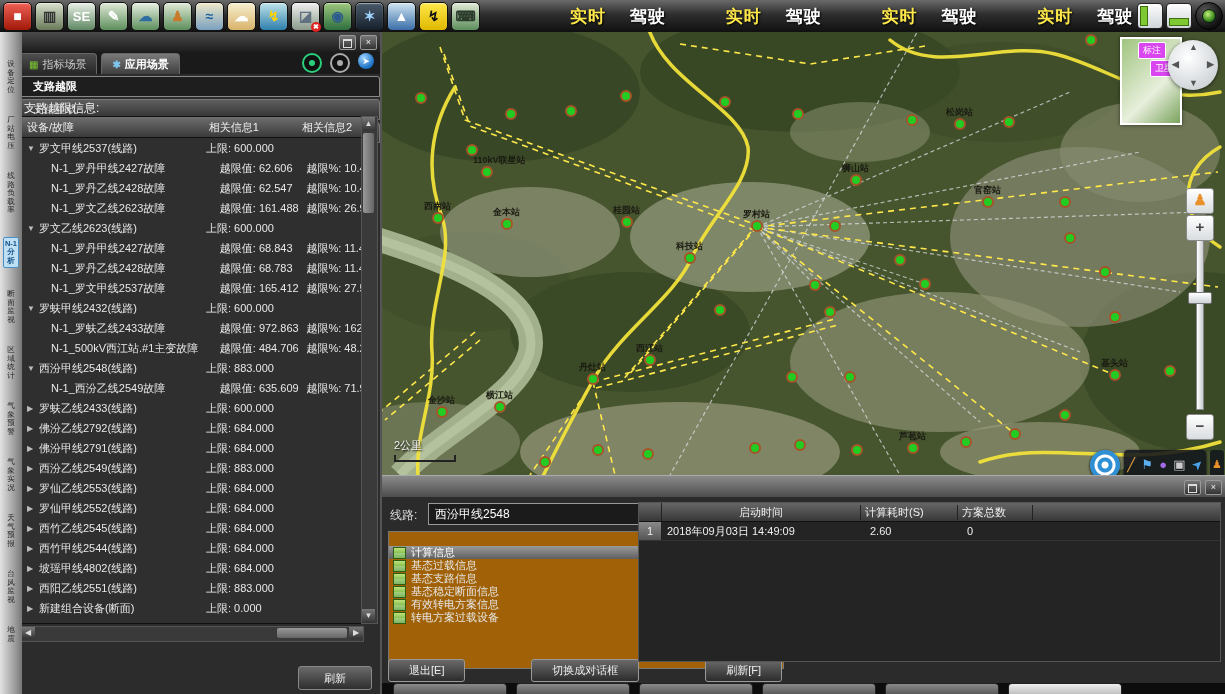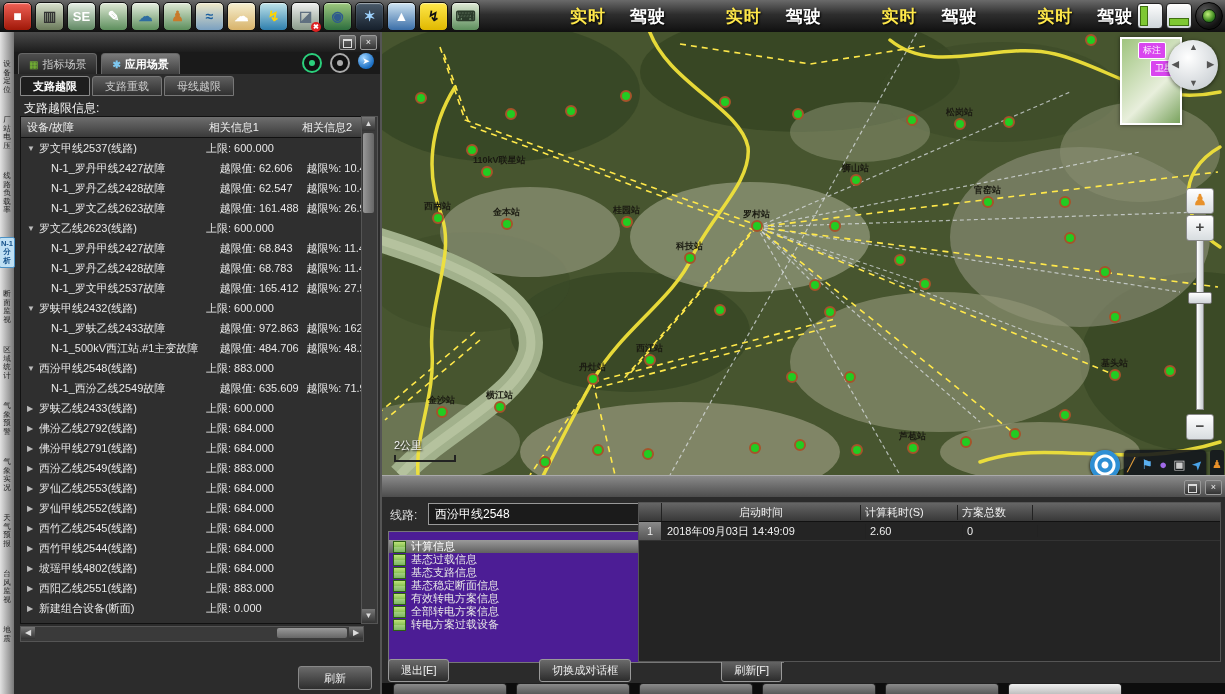--- a/index.html
+++ b/index.html
@@ -19,21 +19,21 @@
   .mode{font-size:17px;font-weight:bold;text-shadow:1px 1px 2px #000;letter-spacing:1px;white-space:nowrap;}
   .mode .hl{color:#ffe84a;} .mode .rest{color:#fff;margin-left:24px;}
   #win-icons{position:absolute;right:2px;top:2px;display:flex;gap:3px;align-items:center;}
   .wlay{width:24px;height:24px;border-radius:4px;background:linear-gradient(#fdfdfd,#cfd6da);
     border:1px solid #222;position:relative;cursor:pointer;}
   .wlay .bar{position:absolute;background:#7ec832;border:1px solid #3f7010;}
   .eye-btn{width:26px;height:26px;border-radius:50%;background:radial-gradient(circle at 35% 30%,#555,#111 70%);
     border:1px solid #000;display:flex;align-items:center;justify-content:center;cursor:pointer;}
   .eye-btn .pupil{width:12px;height:12px;border-radius:50%;background:radial-gradient(circle at 40% 35%,#bff07a,#3f8a1f 60%,#143);border:1px solid #0a210a;}
   
-  #side-strip{position:absolute;left:0;top:32px;width:14px;bottom:0;
+  #side-strip{position:absolute;left:0;top:32px;width:22px;bottom:0;
     background:linear-gradient(90deg,#e2e2e2,#9a9a9a 70%,#777);display:flex;flex-direction:column;
     align-items:center;padding-top:28px;gap:22px;z-index:20;}
   .strip-item{width:14px;font-size:7.5px;line-height:8.5px;color:#222;text-align:center;
     word-break:break-all;cursor:pointer;}
   .strip-item.sel{background:#bfe0f4;color:#14518a;border:1px solid #4a90c4;border-radius:2px;
     padding:2px 0;font-weight:bold;}
   
   #left-panel{position:absolute;left:14px;top:32px;width:366px;bottom:0;background:#2c2c2c;
     border-right:2px solid #555;z-index:10;}
   #panel-titlebar{position:absolute;left:0;top:0;right:0;height:20px;
@@ -47,21 +47,21 @@
     background:linear-gradient(#4e4e4e,#262626);border:1px solid #666;border-bottom:none;
     border-radius:4px 4px 0 0;margin-left:4px;cursor:pointer;}
   .tab.active{background:linear-gradient(#7a7a7a,#3e3e3e);color:#fff;font-weight:bold;}
   .tab .ticon{font-size:10px;}
   #tab-circles{position:absolute;right:6px;top:21px;display:flex;gap:8px;}
   .circ{width:16px;height:16px;border-radius:50%;border:2px solid #2bd07c;display:flex;align-items:center;
     justify-content:center;background:#111;cursor:pointer;}
   .circ .dot{width:6px;height:6px;border-radius:50%;background:#2bd07c;}
   .circ.gray{border-color:#aaa;} .circ.gray .dot{background:#aaa;}
   .circ.blue{border:none;background:radial-gradient(circle at 35% 30%,#9fd4ff,#1b6fc4 70%);color:#fff;font-size:9px;}
-  #subtab-row{position:absolute;left:6px;top:44px;right:0;height:20px;display:flex;gap:2px;}
+  #subtab-row{position:absolute;left:6px;top:44px;right:0;height:20px;display:flex;gap:2px;flex-direction:column;}
   .subtab{padding:2px 12px;font-size:11px;color:#ccc;background:linear-gradient(#5e5e5e,#303030);
     border:1px solid #777;border-radius:3px 3px 0 0;cursor:pointer;}
   .subtab.active{background:#1e1e1e;color:#fff;font-weight:bold;border-color:#888;}
   #section-label{position:absolute;left:10px;top:68px;font-size:12px;color:#f0f0f0;}
   #grid{position:absolute;left:6px;top:84px;width:342px;bottom:70px;background:#2f2f2f;border:1px solid #111;overflow:hidden;}
   #grid-header{display:flex;height:20px;background:linear-gradient(#6e6e6e,#3a3a3a);
     border-bottom:1px solid #111;font-size:11px;color:#f0f0f0;align-items:center;}
   #grid-header .c1{width:185px;padding-left:6px;} #grid-header .c2{width:95px;} #grid-header .c3{width:62px;}
   .grow{display:flex;height:20px;align-items:center;font-size:11px;color:#e8e8e8;white-space:nowrap;cursor:pointer;}
   .grow .c1{width:185px;overflow:hidden;display:flex;align-items:center;}
@@ -109,30 +109,30 @@
     color:#e8912a;font-size:11px;text-align:center;line-height:28px;cursor:pointer;}
   .st-label{font-size:9px;fill:#1b1b12;font-weight:bold;}
   
   #mid-strip{position:absolute;left:380px;top:475px;width:845px;height:22px;
     background:linear-gradient(#8a8a8a,#4a4a4a);border-top:1px solid #aaa;z-index:6;}
   
   #bottom{position:absolute;left:380px;top:497px;width:845px;height:186px;background:#2b2b2b;z-index:6;}
   #line-label{position:absolute;left:10px;top:10px;font-size:12px;color:#ddd;}
   #line-input{position:absolute;left:48px;top:6px;width:352px;height:20px;background:#1b1b1b;
     border:1px solid #999;color:#fff;font-size:12px;line-height:20px;padding-left:6px;cursor:text;}
-  #calc-list{position:absolute;left:8px;top:34px;width:394px;height:122px;background:#4c1d95;
-    border:1px solid #777;padding-top:8px;overflow:hidden;}
+  #calc-list{position:absolute;left:8px;top:34px;width:394px;height:122px;background:#a16207;
+    border:1px solid #777;padding-top:14px;overflow:hidden;}
   .calc-item{display:flex;align-items:center;gap:5px;height:13px;font-size:11px;color:#e6e6e6;
     padding-left:4px;cursor:pointer;}
   .calc-item.sel{background:linear-gradient(#9a9a9a,#5f5f5f);color:#fff;}
   .calc-ico{width:11px;height:10px;background:linear-gradient(#bfe37a,#4f9e2f);border:1px solid #2c5e14;
     box-shadow:inset 0 -5px 0 rgba(255,255,255,.25);flex:0 0 auto;}
   #bottom-btns{position:absolute;left:8px;top:162px;width:394px;display:flex;justify-content:space-between;}
   .bbtn{background:linear-gradient(#6a6a6a,#2c2c2c);border:1px solid #999;border-radius:3px;
-    color:#eee;font-size:11px;padding:3px 12px;cursor:pointer;text-align:right;}
+    color:#eee;font-size:11px;padding:3px 20px;cursor:pointer;text-align:right;}
   #result-table{position:absolute;left:258px;top:5px;right:4px;height:158px;background:#242424;border:1px solid #555;}
   #rt-header{display:flex;height:18px;background:linear-gradient(#666,#383838);font-size:11px;color:#f0f0f0;
     align-items:center;border-bottom:1px solid #111;}
   .rt-c0{width:22px;border-right:1px solid #222;height:100%;}
   .rt-c1{width:198px;text-align:center;border-right:1px solid #222;}
   .rt-c2{width:92px;text-align:left;padding-left:4px;border-right:1px solid #222;}
   .rt-c3{width:70px;text-align:left;padding-left:4px;border-right:1px solid #222;}
   #rt-row{display:flex;height:18px;font-size:11px;color:#eee;align-items:center;border-bottom:1px solid #333;cursor:pointer;}
   #rt-row .rt-c0{background:linear-gradient(#8a8a8a,#555);text-align:center;line-height:18px;}
   
@@ -627,24 +627,20 @@
         <div class="calc-item">
           <span class="calc-ico"></span>
           <span>基态稳定断面信息</span>
         </div>
         <div class="calc-item">
           <span class="calc-ico"></span>
           <span>有效转电方案信息</span>
         </div>
         <div class="calc-item">
           <span class="calc-ico"></span>
-          <span>全部转电方案信息</span>
-        </div>
-        <div class="calc-item">
-          <span class="calc-ico"></span>
           <span>转电方案过载设备</span>
         </div>
       </div>
     <div id="bottom-btns">
       <div class="bbtn">退出[E]</div>
       <div class="bbtn">切换成对话框</div>
       <div class="bbtn">刷新[F]</div>
     </div>
     <div id="result-table">
       <div id="rt-header">

